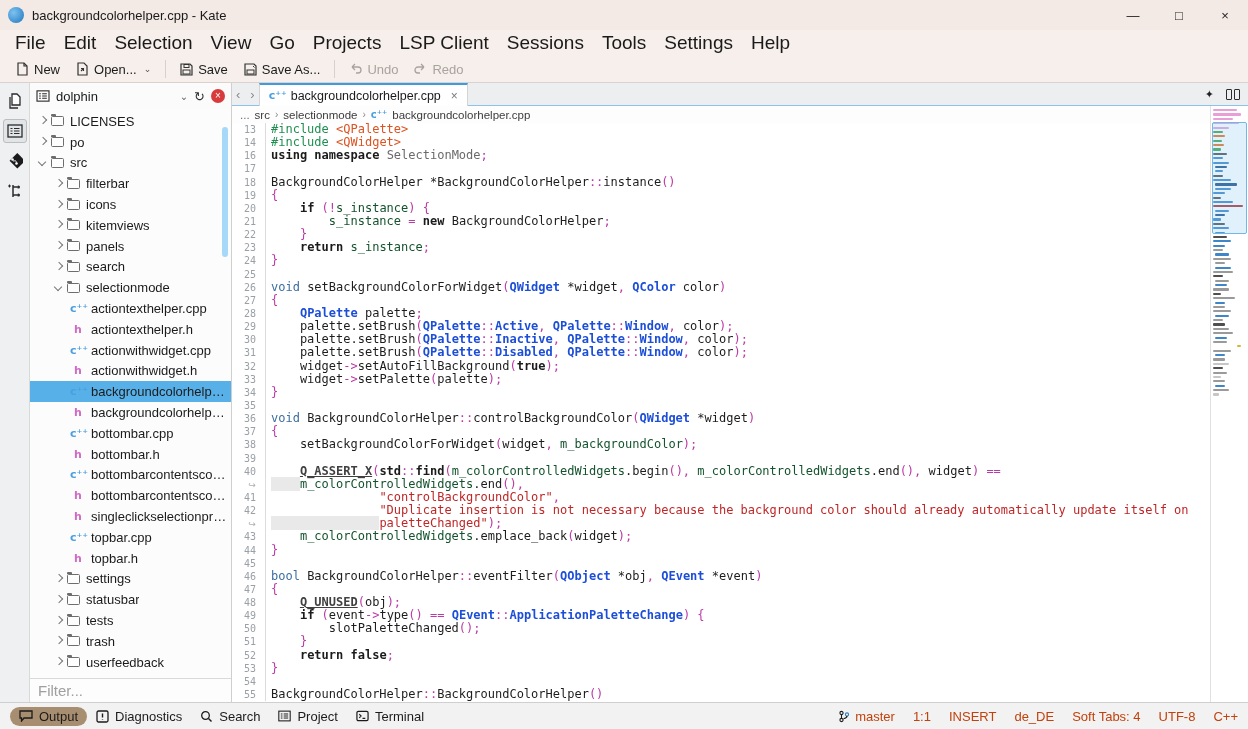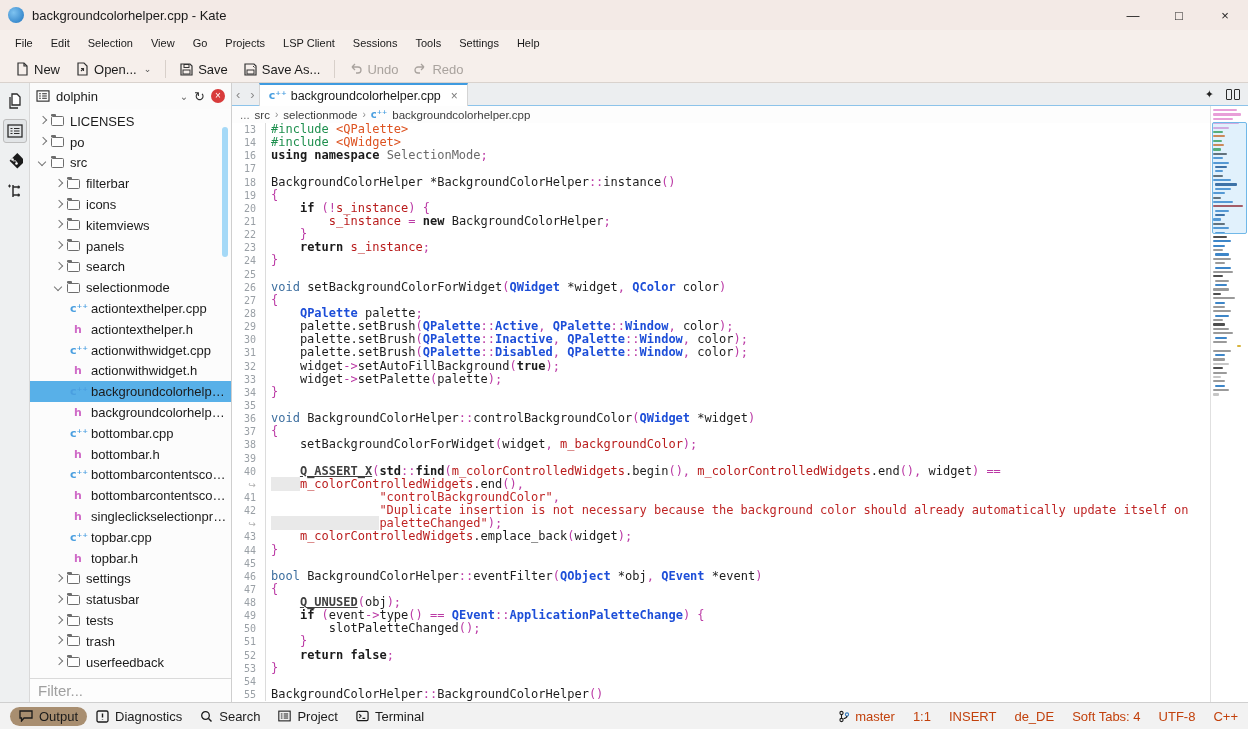--- a/index.html
+++ b/index.html
@@ -7,21 +7,21 @@
 
   
   .titlebar { height:30px; background:#f3eae6; display:flex; align-items:center; padding-left:8px; }
   .app-icon { width:16px; height:16px; border-radius:50%; background:radial-gradient(circle at 35% 35%, #7ec3f0, #1f74c0); margin-right:8px; flex:0 0 auto; }
   .title-text { font-size:13px; color:#1a1a1a; }
   .win-controls { margin-left:auto; display:flex; height:100%; }
   .win-btn { width:46px; display:flex; align-items:center; justify-content:center; font-size:13px; color:#222; }
 
   
   .menubar { height:26px; background:#f6efeb; display:flex; align-items:center; padding-left:6px; }
-  .menu-item { font-size:11px; padding:3px 9px; color:#1a1a1a; }
+  .menu-item { font-size:19px; padding:3px 9px; color:#1a1a1a; }
 
   
   .toolbar { height:27px; background:#f6efeb; display:flex; align-items:center; padding-left:8px; border-bottom:1px solid #d9d2cd; }
   .tool-btn { display:flex; align-items:center; gap:5px; font-size:13px; padding:3px 8px; color:#1b1b1b; }
   .tool-btn.disabled { color:#a9a39e; }
   .tool-btn svg { display:block; }
   .tb-sep { width:1px; height:18px; background:#d8d0ca; margin:0 6px; }
   .chev-small { font-size:9px; color:#555; margin-left:2px; }
 
   
@@ -78,21 +78,21 @@
 
   .code-area { flex:1; overflow:hidden; background:#ffffff; font-family:"DejaVu Sans Mono",monospace; font-size:12px; line-height:13.15px; position:relative; }
   .code-row { height:13.15px; white-space:pre; display:flex; }
   .gutter { width:34px; flex:0 0 34px; text-align:right; padding-right:9px; color:#9aa0a6; font-size:10px; border-right:1px solid #dcdcdc; font-family:"DejaVu Sans Mono",monospace; }
   .gutter .wrapmark { font-family:"DejaVu Sans",sans-serif; font-size:9px; color:#b0b0b0; }
   .code-text { padding-left:5px; }
   .tp  { color:#1d1d1d; }
   .tk  { color:#1b1b1b; font-weight:bold; }
   .tt  { color:#3c6e9f; }
   .tc  { color:#1d4ed8; font-weight:bold; }
-  .tv  { color:#b91c1c; }
+  .tv  { color:#14532d; }
   .ts  { color:#bb3aa5; }
   .tpp { color:#1e8f4e; }
   .tinc{ color:#dd5321; }
   .tstr{ color:#bf2626; }
   .tm  { color:#404040; font-weight:bold; text-decoration:underline; }
   .tns { color:#6a6a6a; }
   .wbox{ background:#e9e9e9; }
 
   
   .minimap { width:38px; flex:0 0 38px; border-left:1px solid #e0e0e0; background:#fff; position:relative; padding-top:3px; }

